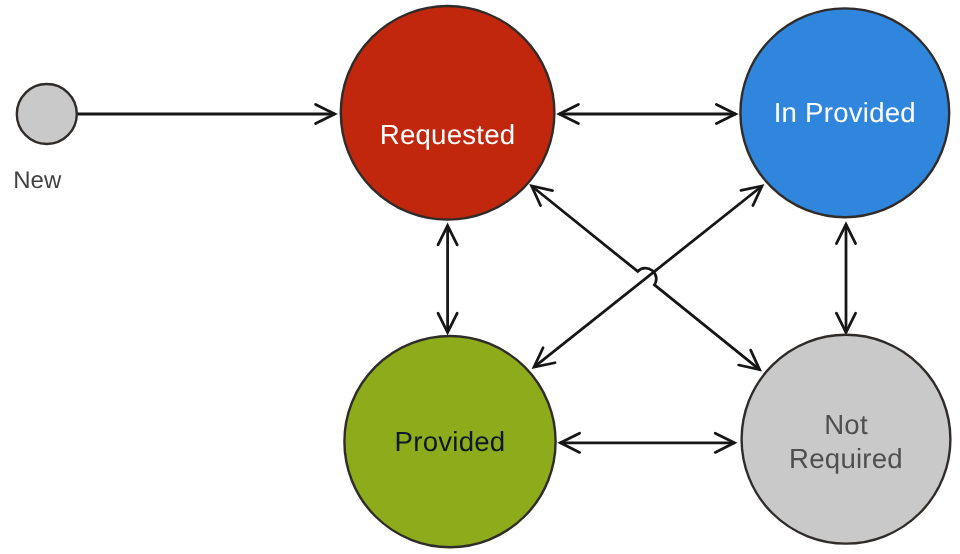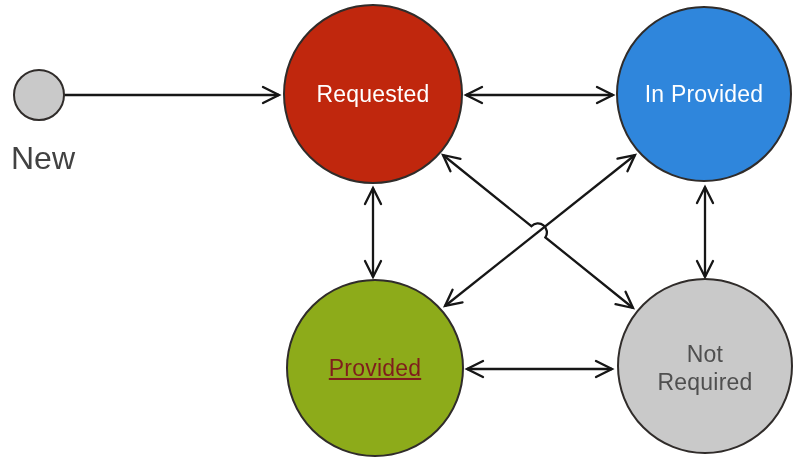--- a/index.html
+++ b/index.html
@@ -23,31 +23,31 @@
   .lbl {
     position: absolute;
     transform: translate(-50%, -50%);
     font-size: 23px;
     line-height: 1.22;
     text-align: center;
     white-space: nowrap;
     letter-spacing: 0.2px;
   }
   .lbl-light { color: #ffffff; }
-  .lbl-provided { color: #7f1d1d; text-decoration: underline; }
+  .lbl-provided { color: #0f172a; }
   .lbl-dark { color: #4f4f4f; }
   .lbl-wrap {
     white-space: normal;
     width: 120px;
   }
   .lbl-new {
     position: absolute;
     left: 11px;
     top: 140px;
-    font-size: 32px;
+    font-size: 20px;
     color: #424242;
     white-space: nowrap;
   }
 </style>
 </head>
 <body>
 
 <div class="stage">
 
   <svg class="layer" width="800" height="462" viewBox="0 0 800 462">
@@ -71,21 +71,21 @@
       <circle cx="39" cy="95" r="25" fill="#c9c9c9"></circle>
       <circle cx="373" cy="94" r="89" fill="#c0270d"></circle>
       <circle cx="704" cy="94" r="87" fill="#2f86dc"></circle>
       <circle cx="375" cy="368" r="88" fill="#8dab1a"></circle>
       <circle cx="705" cy="366" r="87" fill="#c9c9c9"></circle>
     </g>
   </svg>
 
   <div class="lbl-new">New</div>
 
-  <div class="lbl lbl-light" style="left:373px; top:94px;">Requested</div>
+  <div class="lbl lbl-light" style="left:373px; top:112px;">Requested</div>
 
   <div class="lbl lbl-light" style="left:704px; top:94px;">In Provided</div>
 
   <div class="lbl lbl-provided" style="left:375px; top:368px;">Provided</div>
 
   <div class="lbl lbl-dark lbl-wrap" style="left:705px; top:368px;">Not Required</div>
 
 </div>
 
 </body></html>

